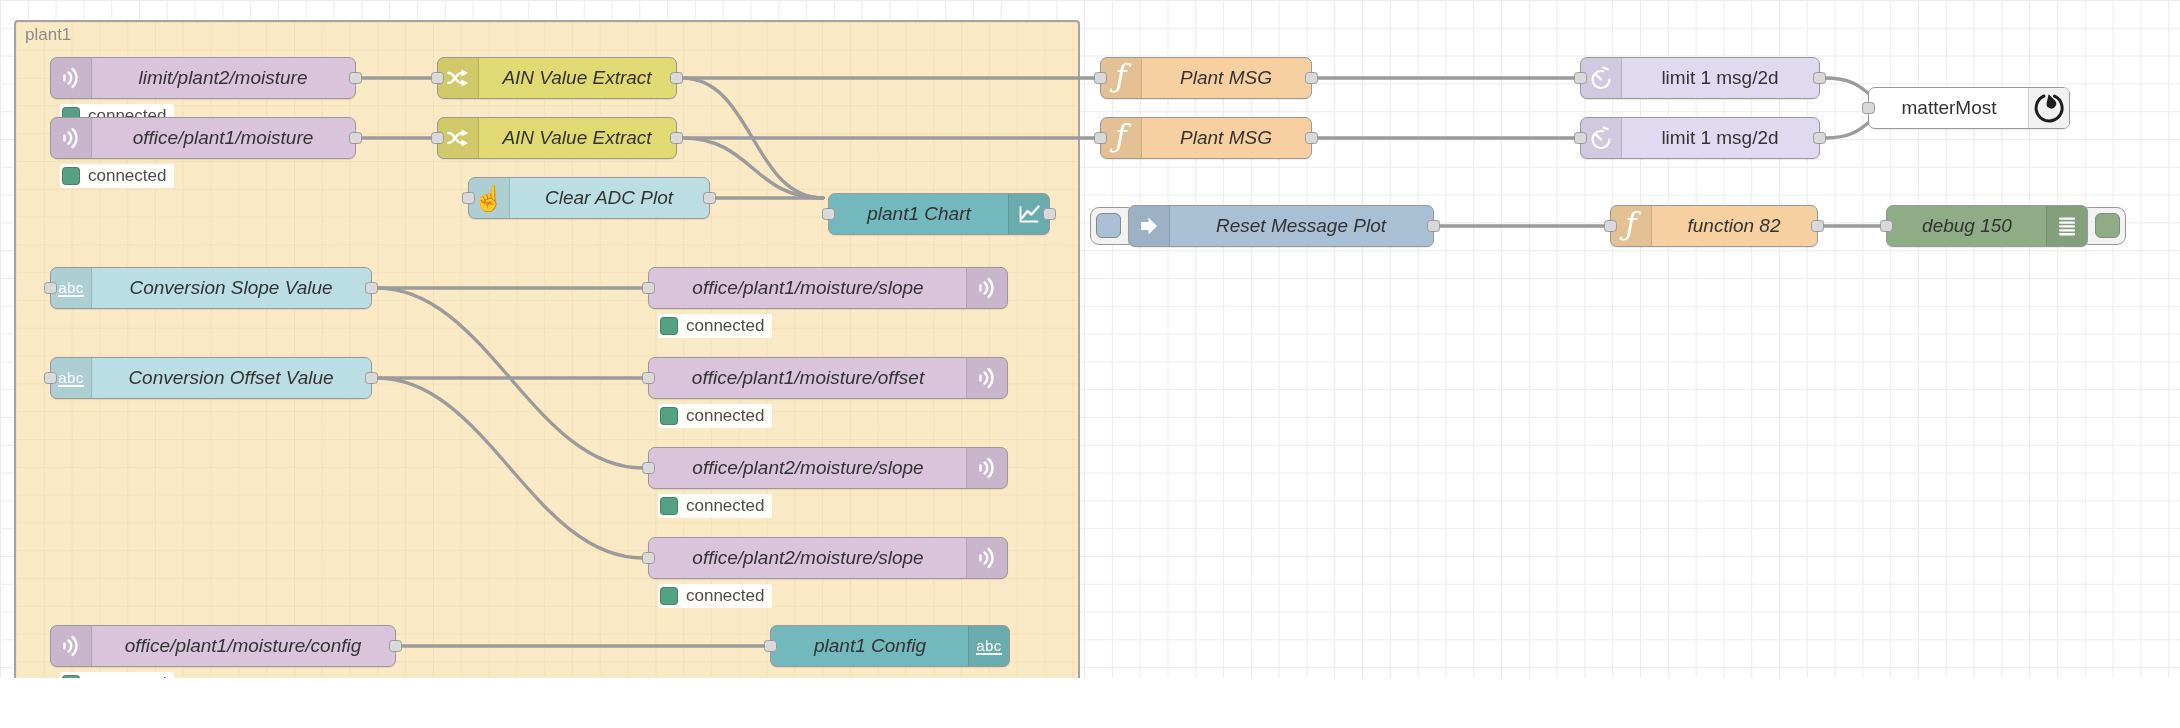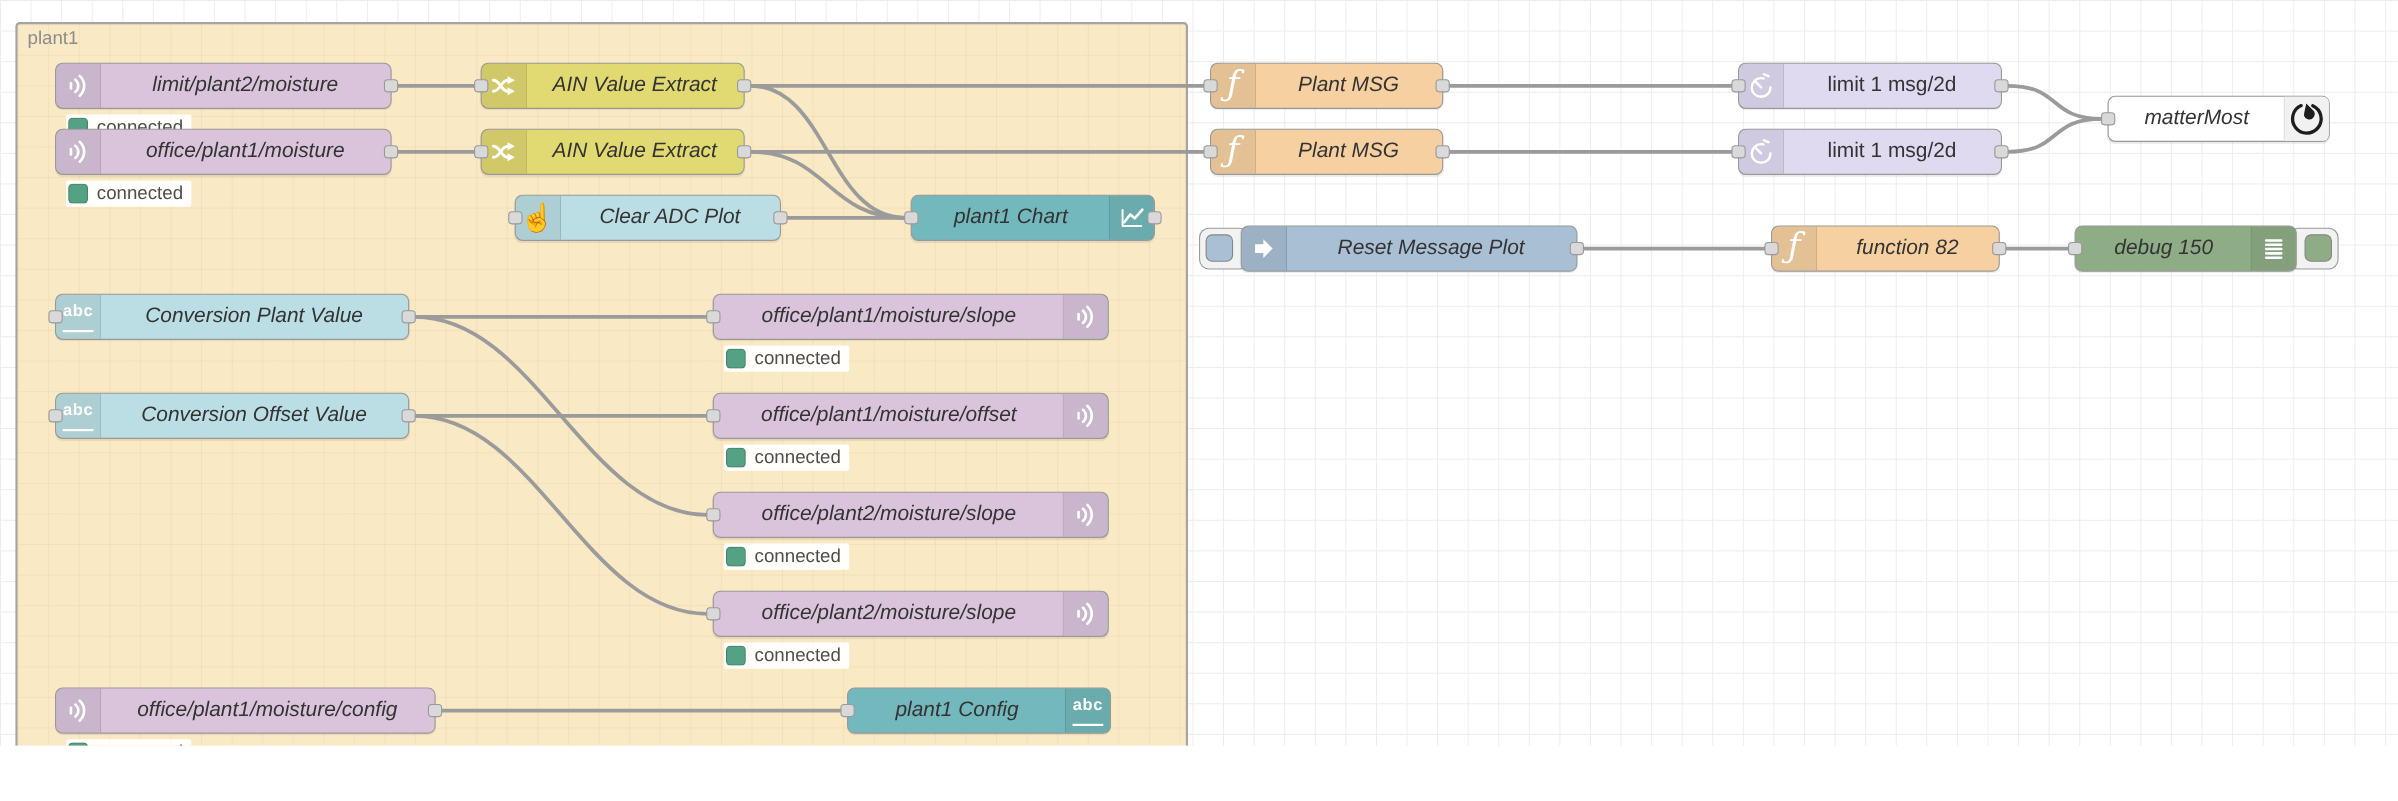--- a/index.html
+++ b/index.html
@@ -51,21 +51,21 @@
     position:absolute;height:38px;width:46px;background:#f2f2f2;border:1.8px solid #999;
     border-radius:9px;box-sizing:border-box;z-index:0;
   }
   .btn-inner{position:absolute;top:4.5px;width:25px;height:25px;border:1.5px solid #878787;border-radius:6px;box-sizing:border-box;}
   .status{
     position:absolute;display:flex;align-items:center;gap:8px;
     background:rgba(255,255,255,0.92);padding:2px 8px 2px 2px;border-radius:2px;
     font-size:17px;color:#4d4d4d;white-space:nowrap;
   }
   .status-dot{width:16px;height:16px;background:#55a183;border:1px solid rgba(0,0,0,0.18);border-radius:4px;}
-  .abc{font-size:15px;font-weight:bold;color:#fff;border-bottom:2.5px solid #fff;line-height:1;padding-bottom:10px;font-style:normal;letter-spacing:0.5px;text-align:center;}
+  .abc{font-size:15px;font-weight:normal;color:#fff;border-bottom:2.5px solid #fff;line-height:1;padding-bottom:0;font-style:normal;letter-spacing:0.5px;text-align:center;}
   .fx{font-family:"DejaVu Serif",serif;font-style:italic;font-size:31px;color:#fff;line-height:1;margin-top:-4px;}
   .hand{font-size:25px;color:#fff;line-height:1;}
 </style>
 </head>
 <body>
 
 <div id="canvas">
   <div class="group" id="group1" style="left: 14px; top: 20px; width: 1066px; height: 690px;">
     <span class="group-label">plant1</span>
   </div>
@@ -159,38 +159,38 @@
         <div class="port out"></div>
       </div>
       <div class="node icon-left italic" style="left: 468px; top: 177px; width: 242px; background: rgb(187, 222, 228);">
         <div class="icon">
           <span class="hand">☝</span>
         </div>
         <span class="label">Clear ADC Plot</span>
         <div class="port in"></div>
         <div class="port out"></div>
       </div>
-      <div class="node icon-right italic" style="left: 828px; top: 177px; width: 222px; background: rgb(115, 184, 188);">
+      <div class="node icon-right italic" style="left: 828px; top: 193px; width: 222px; background: rgb(115, 184, 188);">
         <div class="icon">
           <svg width="30" height="30" viewBox="0 0 30 30">
             <g fill="none" stroke="#fff" stroke-linecap="round" stroke-linejoin="round">
               <path d="M6.5 8 v14.5 h17" stroke-width="1.8"></path>
               <path d="M8 19 l5.5 -7 l4 3.5 l7 -8" stroke-width="2.4"></path>
             </g>
           </svg>
         </div>
         <span class="label">plant1 Chart</span>
         <div class="port in"></div>
         <div class="port out"></div>
       </div>
       <div class="node icon-left italic" style="left: 50px; top: 267px; width: 322px; background: rgb(187, 222, 228);">
         <div class="icon">
           <span class="abc">abc</span>
         </div>
-        <span class="label">Conversion Plant Value</span>
+        <span class="label">Conversion Slope Value</span>
         <div class="port in"></div>
         <div class="port out"></div>
       </div>
       <div class="node icon-left italic" style="left: 50px; top: 357px; width: 322px; background: rgb(187, 222, 228);">
         <div class="icon">
           <span class="abc">abc</span>
         </div>
         <span class="label">Conversion Offset Value</span>
         <div class="port in"></div>
         <div class="port out"></div>
@@ -324,21 +324,21 @@
               <circle cx="15" cy="16.5" r="8.5" stroke-dasharray="42 11.4"></circle>
               <path d="M15 16.5 L10 11.5"></path>
               <path d="M17.5 4.5 l4.2 1.8"></path>
             </g>
           </svg>
         </div>
         <span class="label">limit 1 msg/2d</span>
         <div class="port in"></div>
         <div class="port out"></div>
       </div>
-      <div class="node icon-right white-node" style="left: 1916px; top: 87px; width: 202px; background: rgb(255, 255, 255); font-style: italic;">
+      <div class="node icon-right white-node" style="left: 1868px; top: 87px; width: 202px; background: rgb(255, 255, 255);">
         <div class="icon">
           <svg width="34" height="34" viewBox="0 0 34 34">
             <path d="M12 5 A13 13 0 1 0 22.5 5.1" fill="none" stroke="#1d1d1d" stroke-width="3" stroke-linecap="round"></path>
             <path d="M17.8 3.2 l4.3 7.2 a4.8 4.8 0 1 1 -8.1 0.4 z" fill="#1d1d1d" transform="rotate(-14 17 8)"></path>
           </svg>
         </div>
         <span class="label">matterMost</span>
         <div class="port in"></div>
       </div>
       <div class="btn-tab" style="top: 207px; left: 1090px;">

